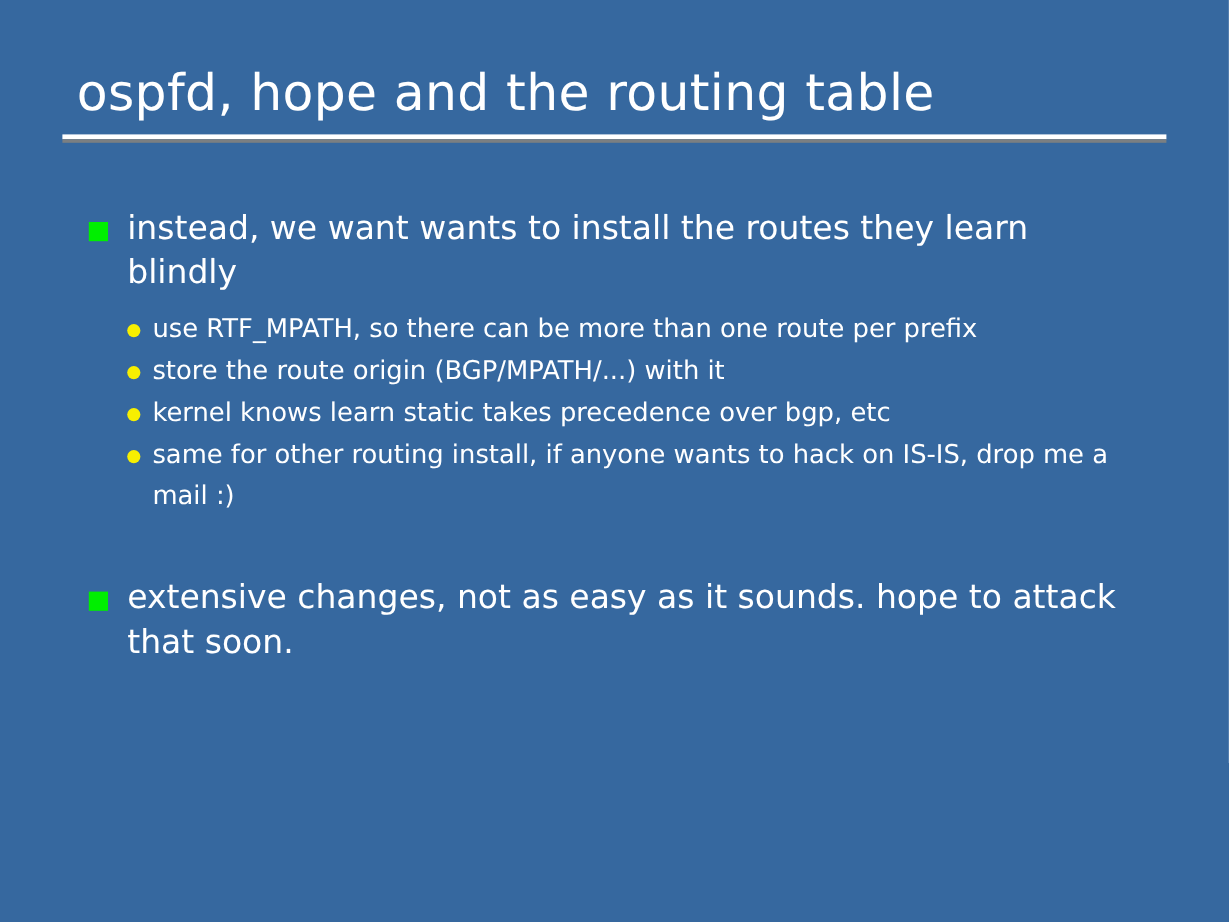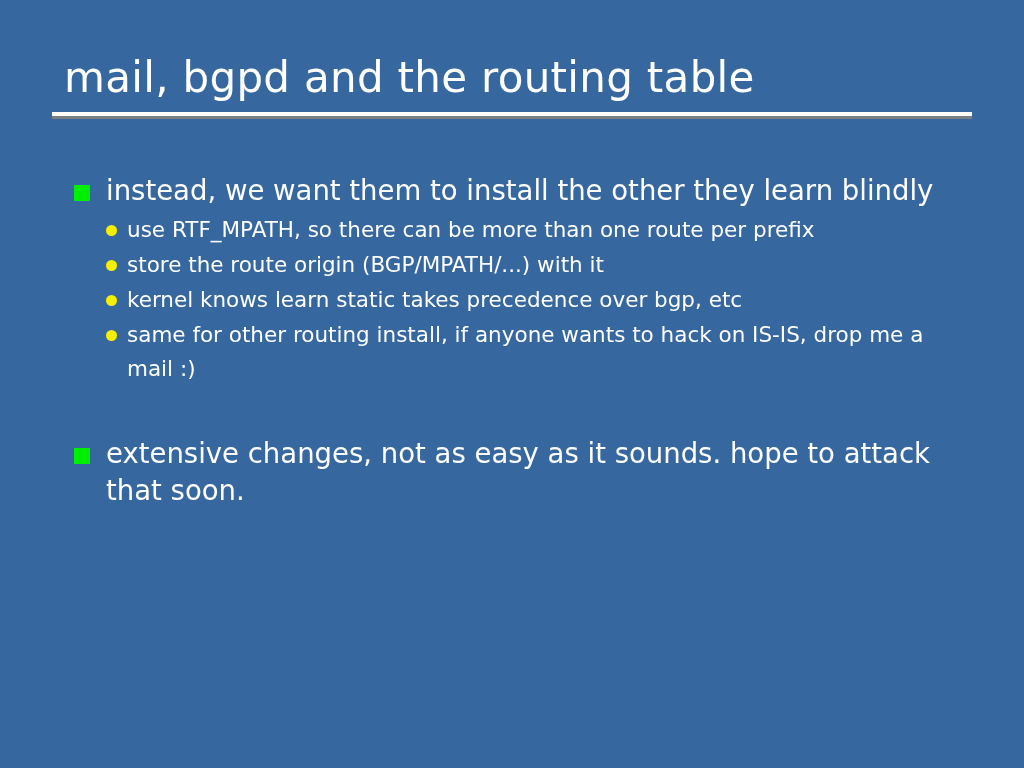--- a/index.html
+++ b/index.html
@@ -83,21 +83,21 @@
   }
   .l1-text {
     font-size: 27.5px;
     line-height: 37px;
     color: #ffffff;
     font-family: "DejaVu Sans", sans-serif;
     max-width: 850px;
   }
 
   .l2-list {
-    margin-top: 4px;
+    margin-top: 12px;
     padding-left: 32px;
   }
   .l2-item {
     position: relative;
     padding-left: 23px;
     margin-bottom: 1px;
   }
   .l2-marker {
     position: absolute;
     left: 2px;
@@ -118,32 +118,32 @@
   .gap {
     height: 48px;
   }
 </style>
 </head>
 <body>
 
 <div id="slide">
 
   <div class="title-block">
-    <div class="slide-title">mail, bgpd and the routing table</div>
+    <div class="slide-title">ospfd, hope and the routing table</div>
     <div class="title-rule-wrap">
       <div class="title-rule"></div>
       <div class="title-rule-shadow"></div>
     </div>
   </div>
 
   <div class="body-block">
 
     <div class="l1-item">
       <span class="l1-marker"></span>
-      <div class="l1-text">instead, we want them to install the other they learn blindly</div>
+      <div class="l1-text">instead, we want wants to install the routes they learn blindly</div>
     </div>
 
     <div class="l2-list">
       <div class="l2-item">
         <span class="l2-marker"></span>
         <div class="l2-text">use RTF_MPATH, so there can be more than one route per prefix</div>
       </div>
       <div class="l2-item">
         <span class="l2-marker"></span>
         <div class="l2-text">store the route origin (BGP/MPATH/...) with it</div>

